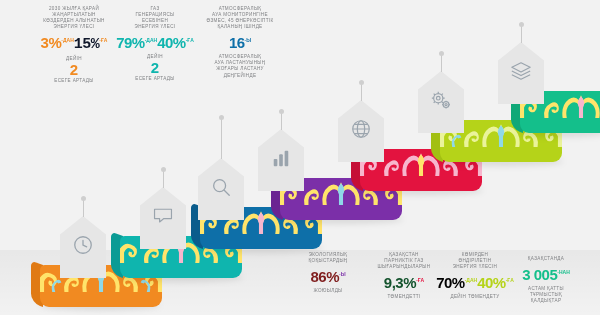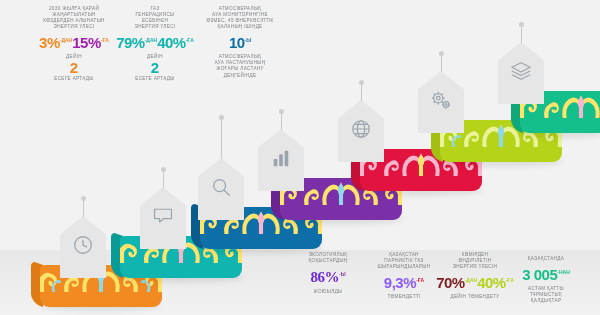--- a/index.html
+++ b/index.html
@@ -281,21 +281,21 @@
   </div>
   <div class="stem" style="left:521px;top:25px;height:18px;"></div>
   <div class="stemdot" style="left:519px;top:22px;"></div>
 
   <div class="tb" style="left:20px;top:6px;width:108px;">
     <span class="cap">2030 ЖЫЛҒА ҚАРАЙ</span>
     <span class="cap">ЖАҢАРТЫЛАТЫН</span>
     <span class="cap">КӨЗДЕРДЕН АЛЫНАТЫН</span>
     <span class="cap">ЭНЕРГИЯ ҮЛЕСІ</span>
     <span class="numrow">
-      <span class="big n1" style="color:#f18a21;">3%</span><span class="suf" style="color:#f18a21;">-ДАН</span><span class="big n2" style="color:#a21caf;">15%</span><span class="suf" style="color:#f18a21;">-ҒА</span>
+      <span class="big n1" style="color:#f18a21;">3%</span><span class="suf" style="color:#f18a21;">-ДАН</span><span class="big n2" style="color:#0f172a;font-family:Liberation Mono, monospace;">15%</span><span class="suf" style="color:#f18a21;">-ҒА</span>
     </span>
     <span class="cap">ДЕЙІН</span>
     <span class="twoline" style="color:#f18a21;">2</span>
     <span class="cap">ЕСЕГЕ АРТАДЫ</span>
   </div>
 
   <div class="tb" style="left:105px;top:6px;width:100px;">
     <span class="cap">ГАЗ</span>
     <span class="cap">ГЕНЕРАЦИЯСЫ</span>
     <span class="cap">ЕСЕБІНЕН</span>
@@ -307,53 +307,53 @@
     <span class="twoline" style="color:#0fb5ae;">2</span>
     <span class="cap">ЕСЕГЕ АРТАДЫ</span>
   </div>
 
   <div class="tb" style="left:192px;top:6px;width:96px;">
     <span class="cap">АТМОСФЕРАЛЫҚ</span>
     <span class="cap">АУА МОНИТОРИНГІНЕ</span>
     <span class="cap">ӨЗМЕС, 45 ӨНЕРКӘСІПТІК</span>
     <span class="cap">ҚАЛАНЫҢ ІШІНДЕ</span>
     <span class="numrow">
-      <span class="big n1" style="color:#0e6fa8;">10</span><span class="suf" style="color:#0e6fa8;">-Ы</span>
+      <span class="big n1" style="color:#0e6fa8;">16</span><span class="suf" style="color:#0e6fa8;">-Ы</span>
     </span>
     <span class="cap">АТМОСФЕРАЛЫҚ</span>
     <span class="cap">АУА ЛАСТАНУЫНЫҢ</span>
     <span class="cap">ЖОҒАРЫ ЛАСТАНУ</span>
     <span class="cap">ДЕҢГЕЙІНДЕ</span>
   </div>
 
   <div class="tb" style="left:288px;top:252px;width:80px;">
     <span class="cap">ЭКОЛОГИЯЛЫҚ</span>
     <span class="cap">ҚОҚЫСТАРДЫҢ</span>
     <span class="numrow">
-      <span class="big n1" style="color:#6d28d9;font-family:Liberation Serif, serif;">86%</span><span class="suf" style="color:#7b2fa8;">-Ы</span>
+      <span class="big n1" style="color:#7f1d1d;">86%</span><span class="suf" style="color:#7b2fa8;">-Ы</span>
     </span>
     <span class="cap">ЖОЮЫЛДЫ</span>
   </div>
 
   <div class="tb" style="left:362px;top:252px;width:84px;">
     <span class="cap">ҚАЗАҚСТАН</span>
     <span class="cap">ПАРНИКТІК ГАЗ</span>
     <span class="cap">ШЫҒАРЫНДЫЛАРЫН</span>
     <span class="numrow">
-      <span class="big n1" style="color:#8b5cf6;">9,3%</span><span class="suf" style="color:#e3133f;">-ҒА</span>
+      <span class="big n1" style="color:#14532d;">9,3%</span><span class="suf" style="color:#e3133f;">-ҒА</span>
     </span>
     <span class="cap">ТӨМЕНДЕТТІ</span>
   </div>
 
   <div class="tb" style="left:432px;top:252px;width:86px;">
     <span class="cap">КӨМІРДЕН</span>
     <span class="cap">ӨНДІРІЛЕТІН</span>
     <span class="cap">ЭНЕРГИЯ ҮЛЕСІН</span>
     <span class="numrow">
-      <span class="big n1" style="color:#7f1d1d;">70%</span><span class="suf" style="color:#b5d319;">-ДАН</span><span class="big n2" style="color:#b5d319;">40%</span><span class="suf" style="color:#b5d319;">-ҒА</span>
+      <span class="big n1" style="color:#000000;">70%</span><span class="suf" style="color:#b5d319;">-ДАН</span><span class="big n2" style="color:#b5d319;">40%</span><span class="suf" style="color:#b5d319;">-ҒА</span>
     </span>
     <span class="cap">ДЕЙІН ТӨМЕНДЕТУ</span>
   </div>
 
   <div class="tb" style="left:500px;top:256px;width:92px;">
     <span class="cap">ҚАЗАҚСТАНДА</span>
     <span class="numrow">
       <span class="big n1" style="color:#14bf8b;">3 005</span><span class="suf" style="color:#14bf8b;">-НАН</span>
     </span>
     <span class="cap">АСТАМ ҚАТТЫ</span>

